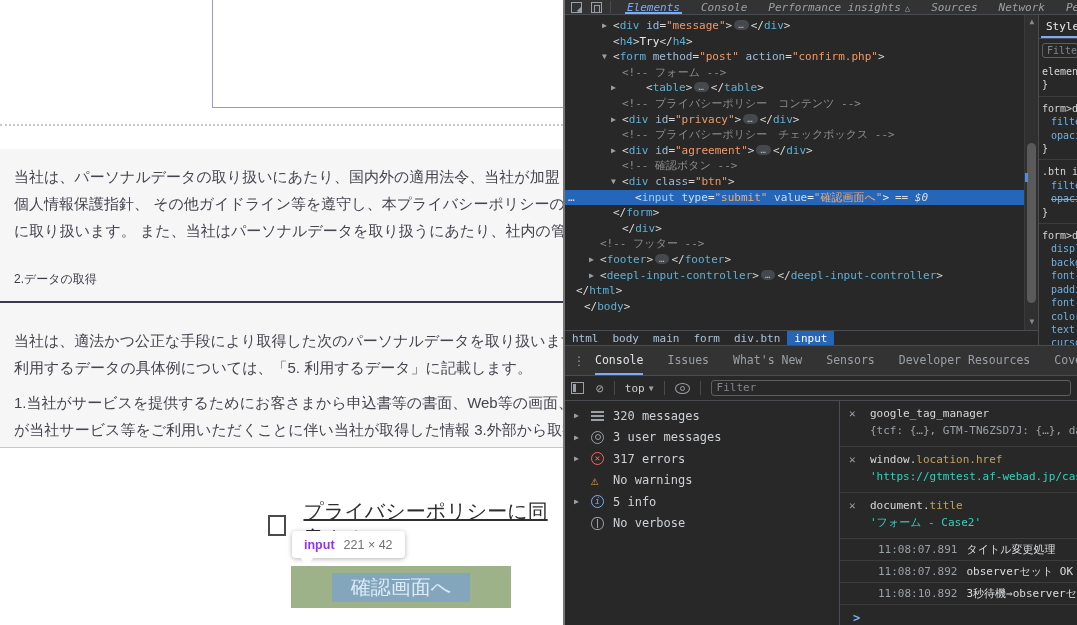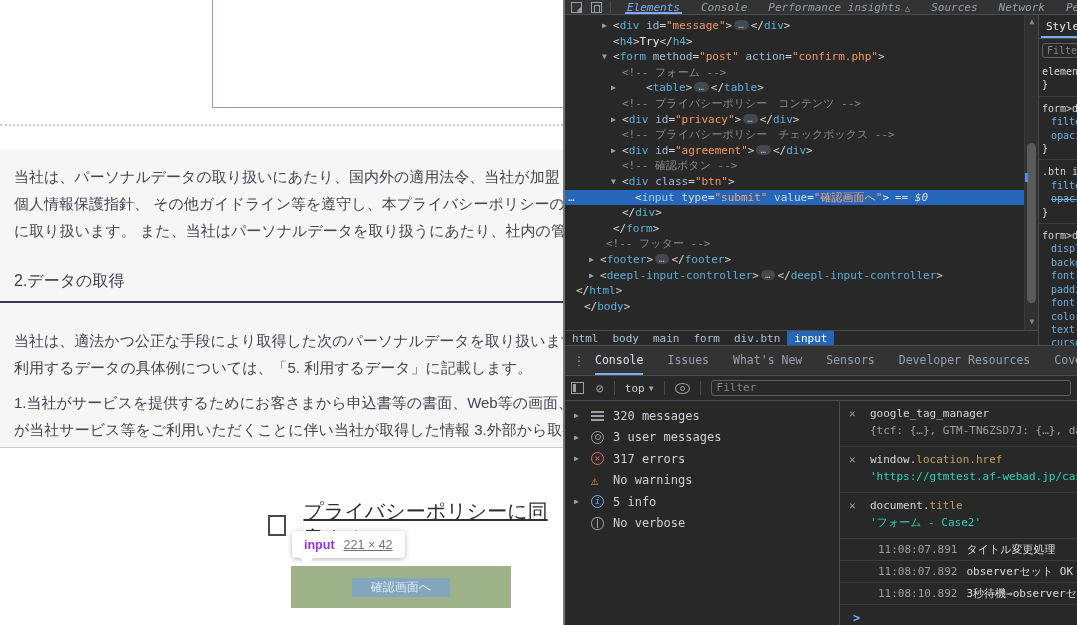--- a/index.html
+++ b/index.html
@@ -8,37 +8,37 @@
   
   #page{position:absolute;left:0;top:0;width:563px;height:625px;background:#fff;overflow:hidden;}
   .top-box{position:absolute;left:212px;top:-30px;width:370px;height:136px;background:#fff;
            border:1px solid #9a9ac6;}
   .dotted{position:absolute;left:0;top:124px;width:100%;border-top:2px dotted #c9c9c9;}
   .gray-sec{position:absolute;left:0;top:149px;width:100%;height:298px;background:#f6f6f7;
             border-bottom:1px solid #c9c9c9;}
   .jp-par{position:absolute;left:14px;right:-220px;font-size:15px;line-height:27px;color:#45454f;
           white-space:nowrap;}
   .jp-par div{white-space:nowrap;}
-  .sec-head{position:absolute;left:14px;top:122px;font-size:16px;color:#3d3d47;}
+  .sec-head{position:absolute;left:14px;top:122px;font-size:12px;color:#3d3d47;}
   .dark-hr{position:absolute;left:0;top:152px;width:100%;border-top:2px solid #3a3a4e;}
   
   .agree{position:absolute;left:268px;top:498px;display:flex;align-items:center;}
   .cbox{width:17px;height:17px;border:2px solid #4a4a4a;background:#fff;}
   .clabel{margin-left:17px;font-size:20px;color:#2f2f2f;text-decoration:underline;}
   
   .tip{position:absolute;left:292px;top:531px;height:27px;background:#fff;border-radius:4px;
        box-shadow:0 1px 5px rgba(0,0,0,.3);display:flex;align-items:center;padding:0 12px;z-index:5;}
   .tip .tag{color:#9334e6;font-weight:bold;font-size:12.5px;}
-  .tip .dims{color:#6f7377;font-size:12.5px;margin-left:9px;text-decoration:underline;}
+  .tip .dims{color:#6f7377;font-size:12.5px;margin-left:9px;}
   .tip-caret{position:absolute;left:300px;top:557px;width:0;height:0;z-index:5;
        border-left:7px solid transparent;border-right:7px solid transparent;border-top:9px solid #fff;}
   
   .gbtn{position:absolute;left:291px;top:566px;width:220px;height:42px;background:#9db289;
         display:flex;align-items:center;justify-content:center;}
-  .gbtn span{background:rgba(125,163,203,.8);color:#dcebf9;font-size:12px;padding:1px 19px;}
+  .gbtn span{background:rgba(125,163,203,.8);color:#dcebf9;font-size:20px;padding:1px 19px;}
   
   #dt{position:absolute;left:563px;top:0;width:514px;height:625px;background:#282828;
       color:#d5d5d5;border-left:2px solid #777;box-sizing:border-box;overflow:hidden;}
   .mono{font-family:"DejaVu Sans Mono",monospace;}
   
   .topbar{position:absolute;left:0;top:0;width:100%;height:14px;background:#333;
           border-bottom:1px solid #494c50;display:flex;align-items:center;font-size:11px;
           color:#9aa0a6;white-space:nowrap;overflow:hidden;font-style:italic;}
   .tb-icons{display:flex;align-items:center;padding:0 6px;}
   .insp-ic{width:9px;height:9px;border:1px solid #9aa0a6;position:relative;margin-right:9px;}
@@ -235,27 +235,27 @@
         </div>
         <div class="row">
           <span class="arr" style="left: 46px;">▼</span>
           <span class="txt" style="left: 57px;"><span class="tk-p">&lt;</span><span class="tk-t">div</span><span class="tk-p"> </span><span class="tk-a">class</span><span class="tk-p">=</span><span class="tk-v">"btn"</span><span class="tk-p">&gt;</span></span>
         </div>
         <div class="row sel">
           <span class="dots">…</span>
           <span class="txt" style="left: 70px;"><span class="tk-p">&lt;</span><span class="tk-t">input</span><span class="tk-p"> </span><span class="tk-a">type</span><span class="tk-p">=</span><span class="tk-v">"submit"</span><span class="tk-p"> </span><span class="tk-a">value</span><span class="tk-p">=</span><span class="tk-v">"確認画面へ"</span><span class="tk-p">&gt;</span><span class="tk-e">== $0</span></span>
         </div>
         <div class="row">
+          <span class="txt" style="left: 48px;"><span class="tk-p">&lt;/</span><span class="tk-t">form</span><span class="tk-p">&gt;</span></span>
+        </div>
+        <div class="row">
           <span class="txt" style="left: 57px;"><span class="tk-p">&lt;/</span><span class="tk-t">div</span><span class="tk-p">&gt;</span></span>
         </div>
         <div class="row">
-          <span class="txt" style="left: 48px;"><span class="tk-p">&lt;/</span><span class="tk-t">form</span><span class="tk-p">&gt;</span></span>
-        </div>
-        <div class="row">
-          <span class="txt" style="left: 41px;"><span class="tk-c">&lt;!-- フッター --&gt;</span></span>
+          <span class="txt" style="left: 35px;"><span class="tk-c">&lt;!-- フッター --&gt;</span></span>
         </div>
         <div class="row">
           <span class="arr" style="left: 24px;">▶</span>
           <span class="txt" style="left: 35px;"><span class="tk-p">&lt;</span><span class="tk-t">footer</span><span class="tk-p">&gt;</span><span class="badge">…</span><span class="tk-p">&lt;/</span><span class="tk-t">footer</span><span class="tk-p">&gt;</span></span>
         </div>
         <div class="row">
           <span class="arr" style="left: 24px;">▶</span>
           <span class="txt" style="left: 35px;"><span class="tk-p">&lt;</span><span class="tk-t">deepl-input-controller</span><span class="tk-p">&gt;</span><span class="badge">…</span><span class="tk-p">&lt;/</span><span class="tk-t">deepl-input-controller</span><span class="tk-p">&gt;</span></span>
         </div>
         <div class="row">

